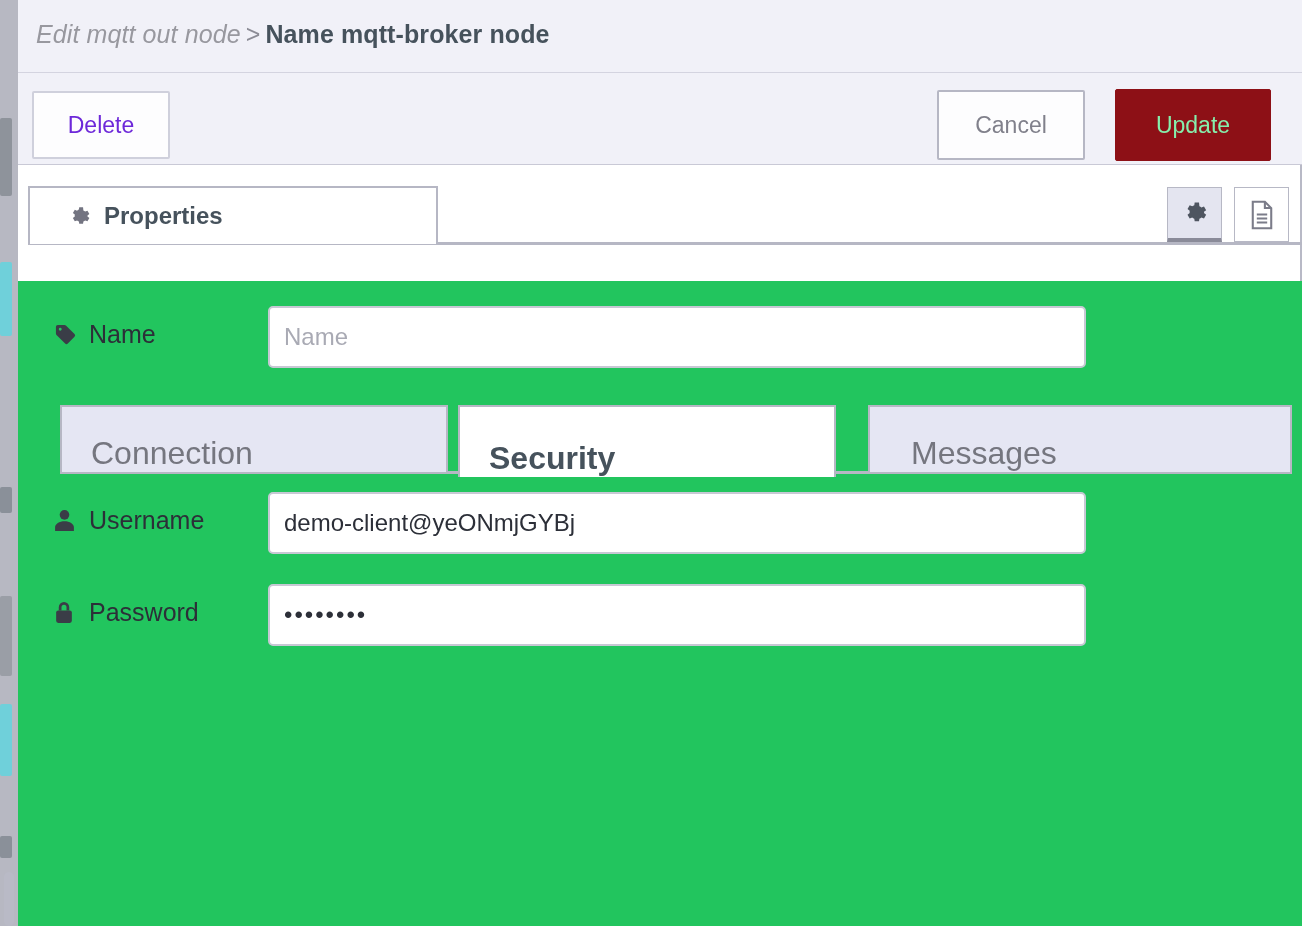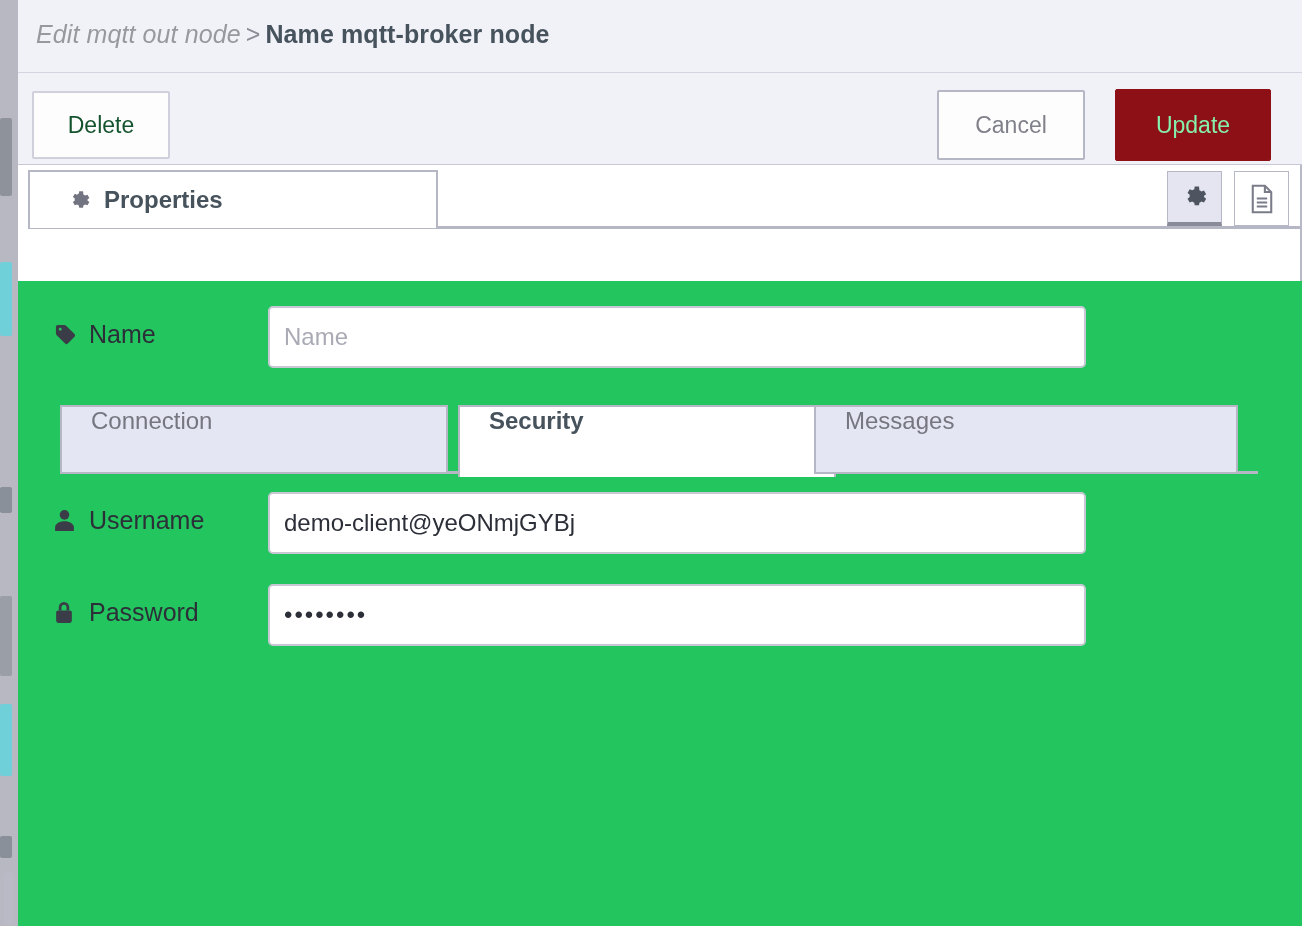--- a/index.html
+++ b/index.html
@@ -86,41 +86,41 @@
     font-size: 23px;
     cursor: pointer;
     border-radius: 2px;
     user-select: none;
   }
   #delete-button {
     left: 14px; top: 18px;
     width: 138px; height: 68px;
     background: #fdfdfe;
     border: 2px solid #cfd0dc;
-    color: #14532d;
+    color: #6d28d9;
   }
   #cancel-button {
     left: 919px; top: 17px;
     width: 148px; height: 70px;
     background: #fdfdfe;
     border: 2px solid #b6b7c4;
     color: #80808b;
   }
   #update-button {
     left: 1097px; top: 16px;
     width: 156px; height: 72px;
     background: #8d1016;
     border: 1px solid #8d1016;
     color: #86efac;
   }
 
   
   #tab-strip {
     position: absolute;
-    left: 0; top: 162px;
+    left: 0; top: 178px;
     width: 1284px; height: 68px; text-align: right;
   }
   #tab-strip-underline {
     position: absolute;
     left: 10px; top: 64px;
     width: 1274px; height: 3px;
     background: #b6b7c4;
   }
   #tab-properties {
     position: absolute;
@@ -235,42 +235,42 @@
     left: 42px; top: 66px;
     width: 1198px; height: 3px;
     background: #b6b7c4;
   }
   .subtab {
     position: absolute;
     top: 0;
     height: 69px;
     box-sizing: border-box;
     display: flex;
-    align-items: flex-start;
+    align-items: flex-end;
     cursor: pointer;
-    font-size: 24px;
+    font-size: 32px;
   }
   .subtab span { margin-left: 29px; }
   .subtab.inactive {
     background: #e5e6f3;
     border: 2px solid #b6b7c4;
     color: #75767f;
     font-weight: 400;
   }
   .subtab.active {
     background: #ffffff;
     border: 2px solid #b6b7c4;
     border-bottom: none;
     color: #46525c;
     font-weight: 700;
     height: 72px;
   }
   #subtab-connection { left: 42px;  width: 388px; }
   #subtab-security   { left: 440px; width: 378px; }
-  #subtab-messages   { left: 796px; width: 424px; }
+  #subtab-messages   { left: 850px; width: 424px; padding-left: 12px; }
 </style>
 </head>
 <body>
 
 <div id="canvas-sliver">
   <div class="canvas-node" style="top:118px;height:78px;background:#8e939b;"></div>
   <div class="canvas-node" style="top:262px;height:74px;background:#6fd0da;"></div>
   <div class="canvas-node" style="top:487px;height:26px;background:#8a9099;"></div>
   <div class="canvas-node" style="top:596px;height:80px;background:#9a9ea6;"></div>
   <div class="canvas-node" style="top:704px;height:72px;background:#6fd0da;"></div>

